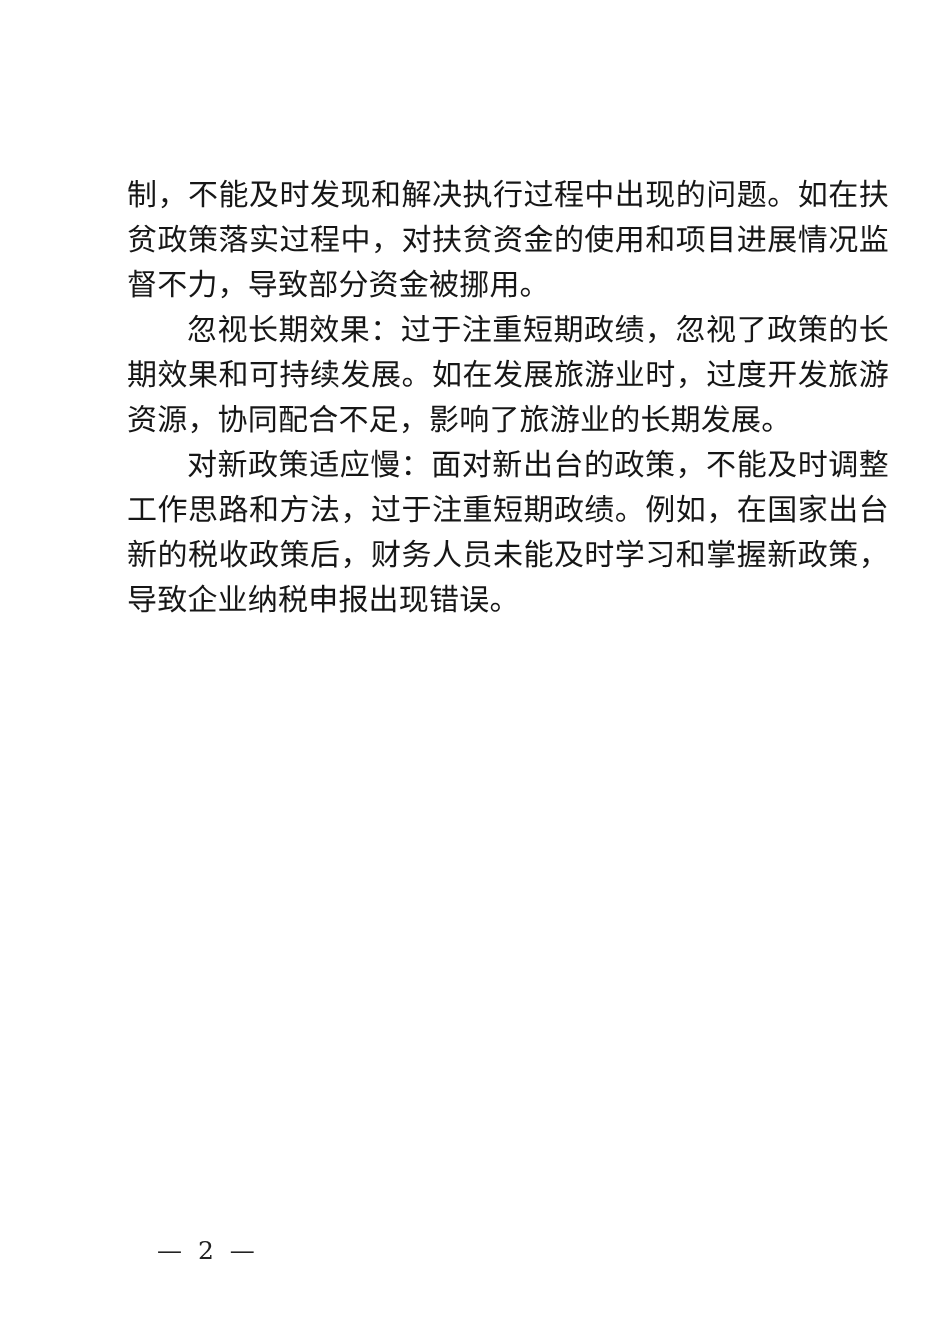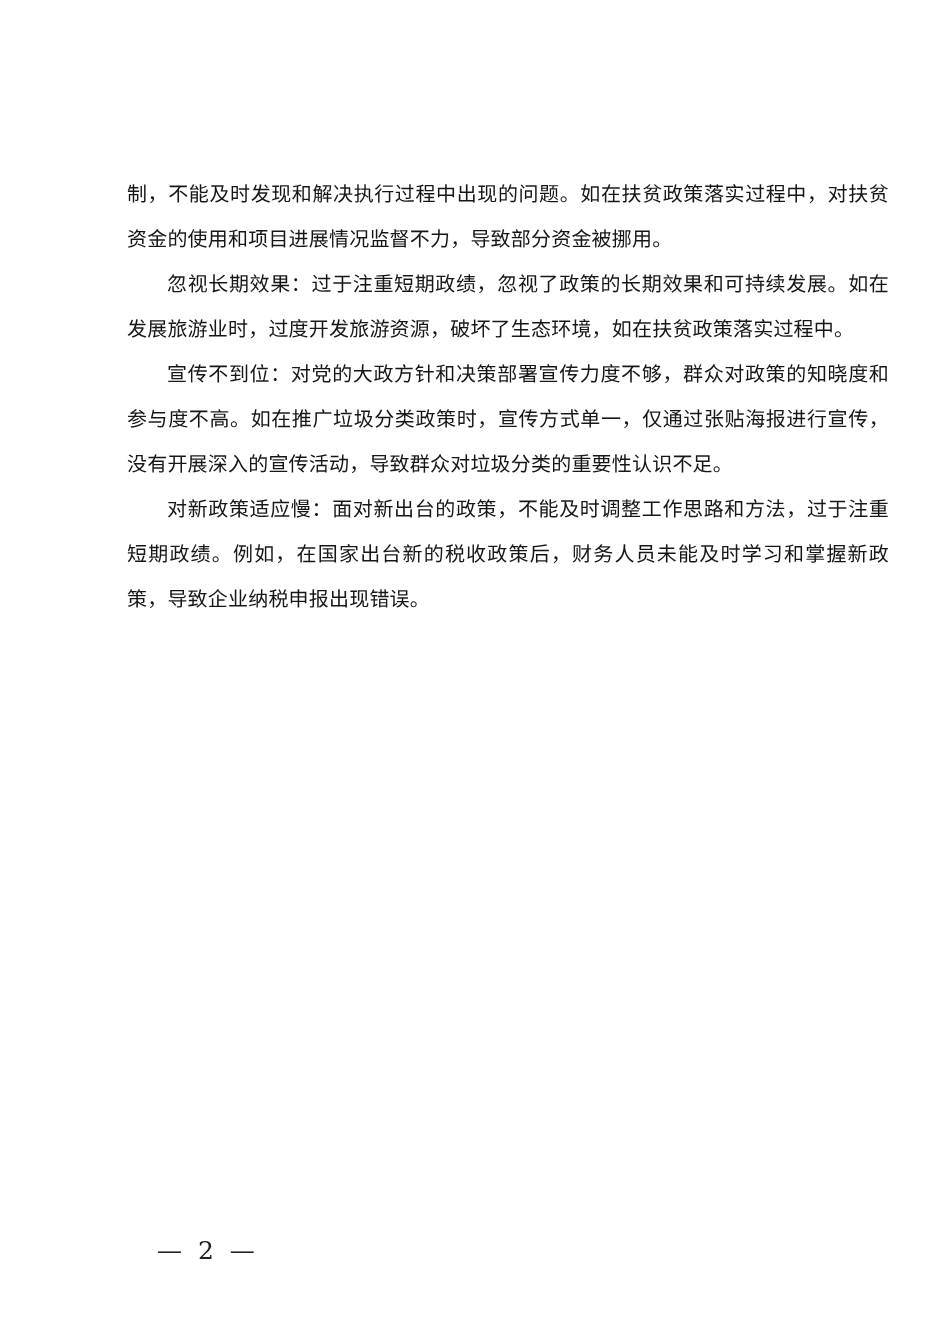--- a/index.html
+++ b/index.html
@@ -19,21 +19,21 @@
   }
   .content {
     position: absolute;
     left: 127px;
     top: 172px;
     width: 762px;
   }
   .content p {
     margin: 0;
     padding: 0;
-    font-size: 20px;
+    font-size: 30px;
     line-height: 45px;
     text-align: justify;
     text-justify: inter-ideograph;
     font-weight: 400;
     letter-spacing: 0.2px;
   }
   .content p.indent {
     text-indent: 2em;
   }
   .footer {
@@ -47,19 +47,18 @@
     font-family: "DejaVu Serif", serif;
     white-space: nowrap;
   }
 </style>
 </head>
 <body>
 
 <div class="page">
   <div class="content">
     <p>制，不能及时发现和解决执行过程中出现的问题。如在扶贫政策落实过程中，对扶贫资金的使用和项目进展情况监督不力，导致部分资金被挪用。</p>
-    <p class="indent">忽视长期效果：过于注重短期政绩，忽视了政策的长期效果和可持续发展。如在发展旅游业时，过度开发旅游资源，破坏了生态环境，如在扶贫政策落实过程中。</p>
-    <p class="indent">宣传不到位：对党的大政方针和决策部署宣传力度不够，群众对政策的知晓度和参与度不高。如在推广垃圾分类政策时，宣传方式单一，仅通过张贴海报进行宣传，没有开展深入的宣传活动，导致群众对垃圾分类的重要性认识不足。</p>
+    <p class="indent">忽视长期效果：过于注重短期政绩，忽视了政策的长期效果和可持续发展。如在发展旅游业时，过度开发旅游资源，协同配合不足，影响了旅游业的长期发展。</p>
     <p class="indent">对新政策适应慢：面对新出台的政策，不能及时调整工作思路和方法，过于注重短期政绩。例如，在国家出台新的税收政策后，财务人员未能及时学习和掌握新政策，导致企业纳税申报出现错误。</p>
   </div>
 
   <div class="footer">— 2 —</div>
 </div>
 
 </body></html>

